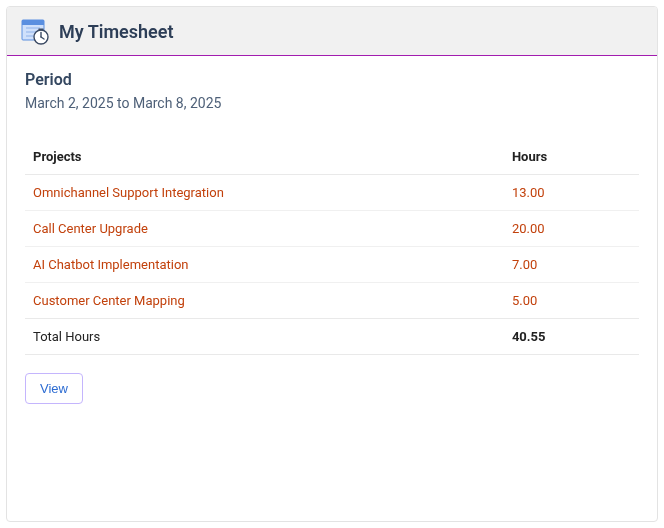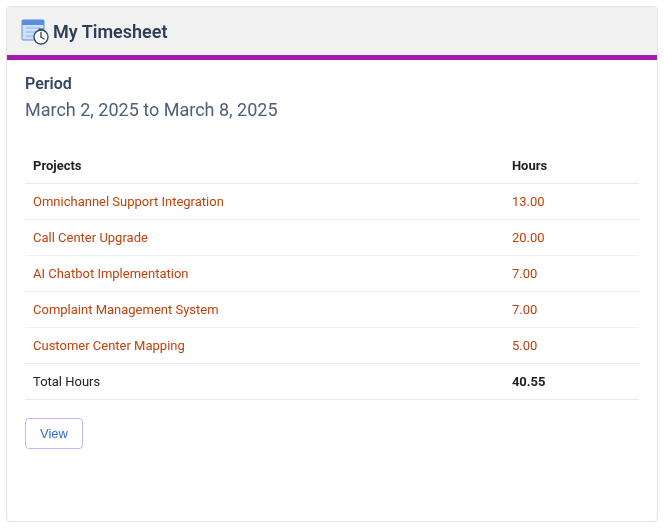--- a/index.html
+++ b/index.html
@@ -14,25 +14,25 @@
     border: 1px solid #e3e3e3;
     border-radius: 4px;
     overflow: hidden;
     background: #fff;
     height: 100%;
     display: flex;
     flex-direction: column;
   }
   .card-header {
     background: #f1f1f1;
-    border-bottom: 5px solid #a21caf;
+    border-bottom: 1px solid #a21caf;
     padding: 10px 14px;
     display: flex;
     align-items: center;
-    gap: 4px;
+    gap: 10px;
   }
   .header-icon {
     width: 28px;
     height: 28px;
     position: relative;
     flex-shrink: 0;
   }
   .header-icon svg { display: block; }
   .card-title {
     font-size: 18px;
@@ -43,21 +43,21 @@
     padding: 14px 18px 18px 18px;
     flex: 1;
   }
   .section-label {
     font-size: 16px;
     font-weight: 600;
     color: #344760;
     margin-bottom: 6px;
   }
   .period-value {
-    font-size: 18px;
+    font-size: 14px;
     color: #4e6078;
     margin-bottom: 28px;
   }
   .summary-heading {
     font-size: 16px;
     font-weight: 600;
     color: #344760;
     margin-bottom: 12px;
   }
   table {
@@ -142,24 +142,20 @@
         </tr>
         <tr>
           <td>Call Center Upgrade</td>
           <td class="hours-cell">20.00</td>
         </tr>
         <tr>
           <td>AI Chatbot Implementation</td>
           <td class="hours-cell">7.00</td>
         </tr>
         <tr>
-          <td>Complaint Management System</td>
-          <td class="hours-cell">7.00</td>
-        </tr>
-        <tr>
           <td>Customer Center Mapping</td>
           <td class="hours-cell">5.00</td>
         </tr>
       </tbody>
       <tfoot>
         <tr>
           <td>Total Hours</td>
           <td class="hours-cell">40.55</td>
         </tr>
       </tfoot>

